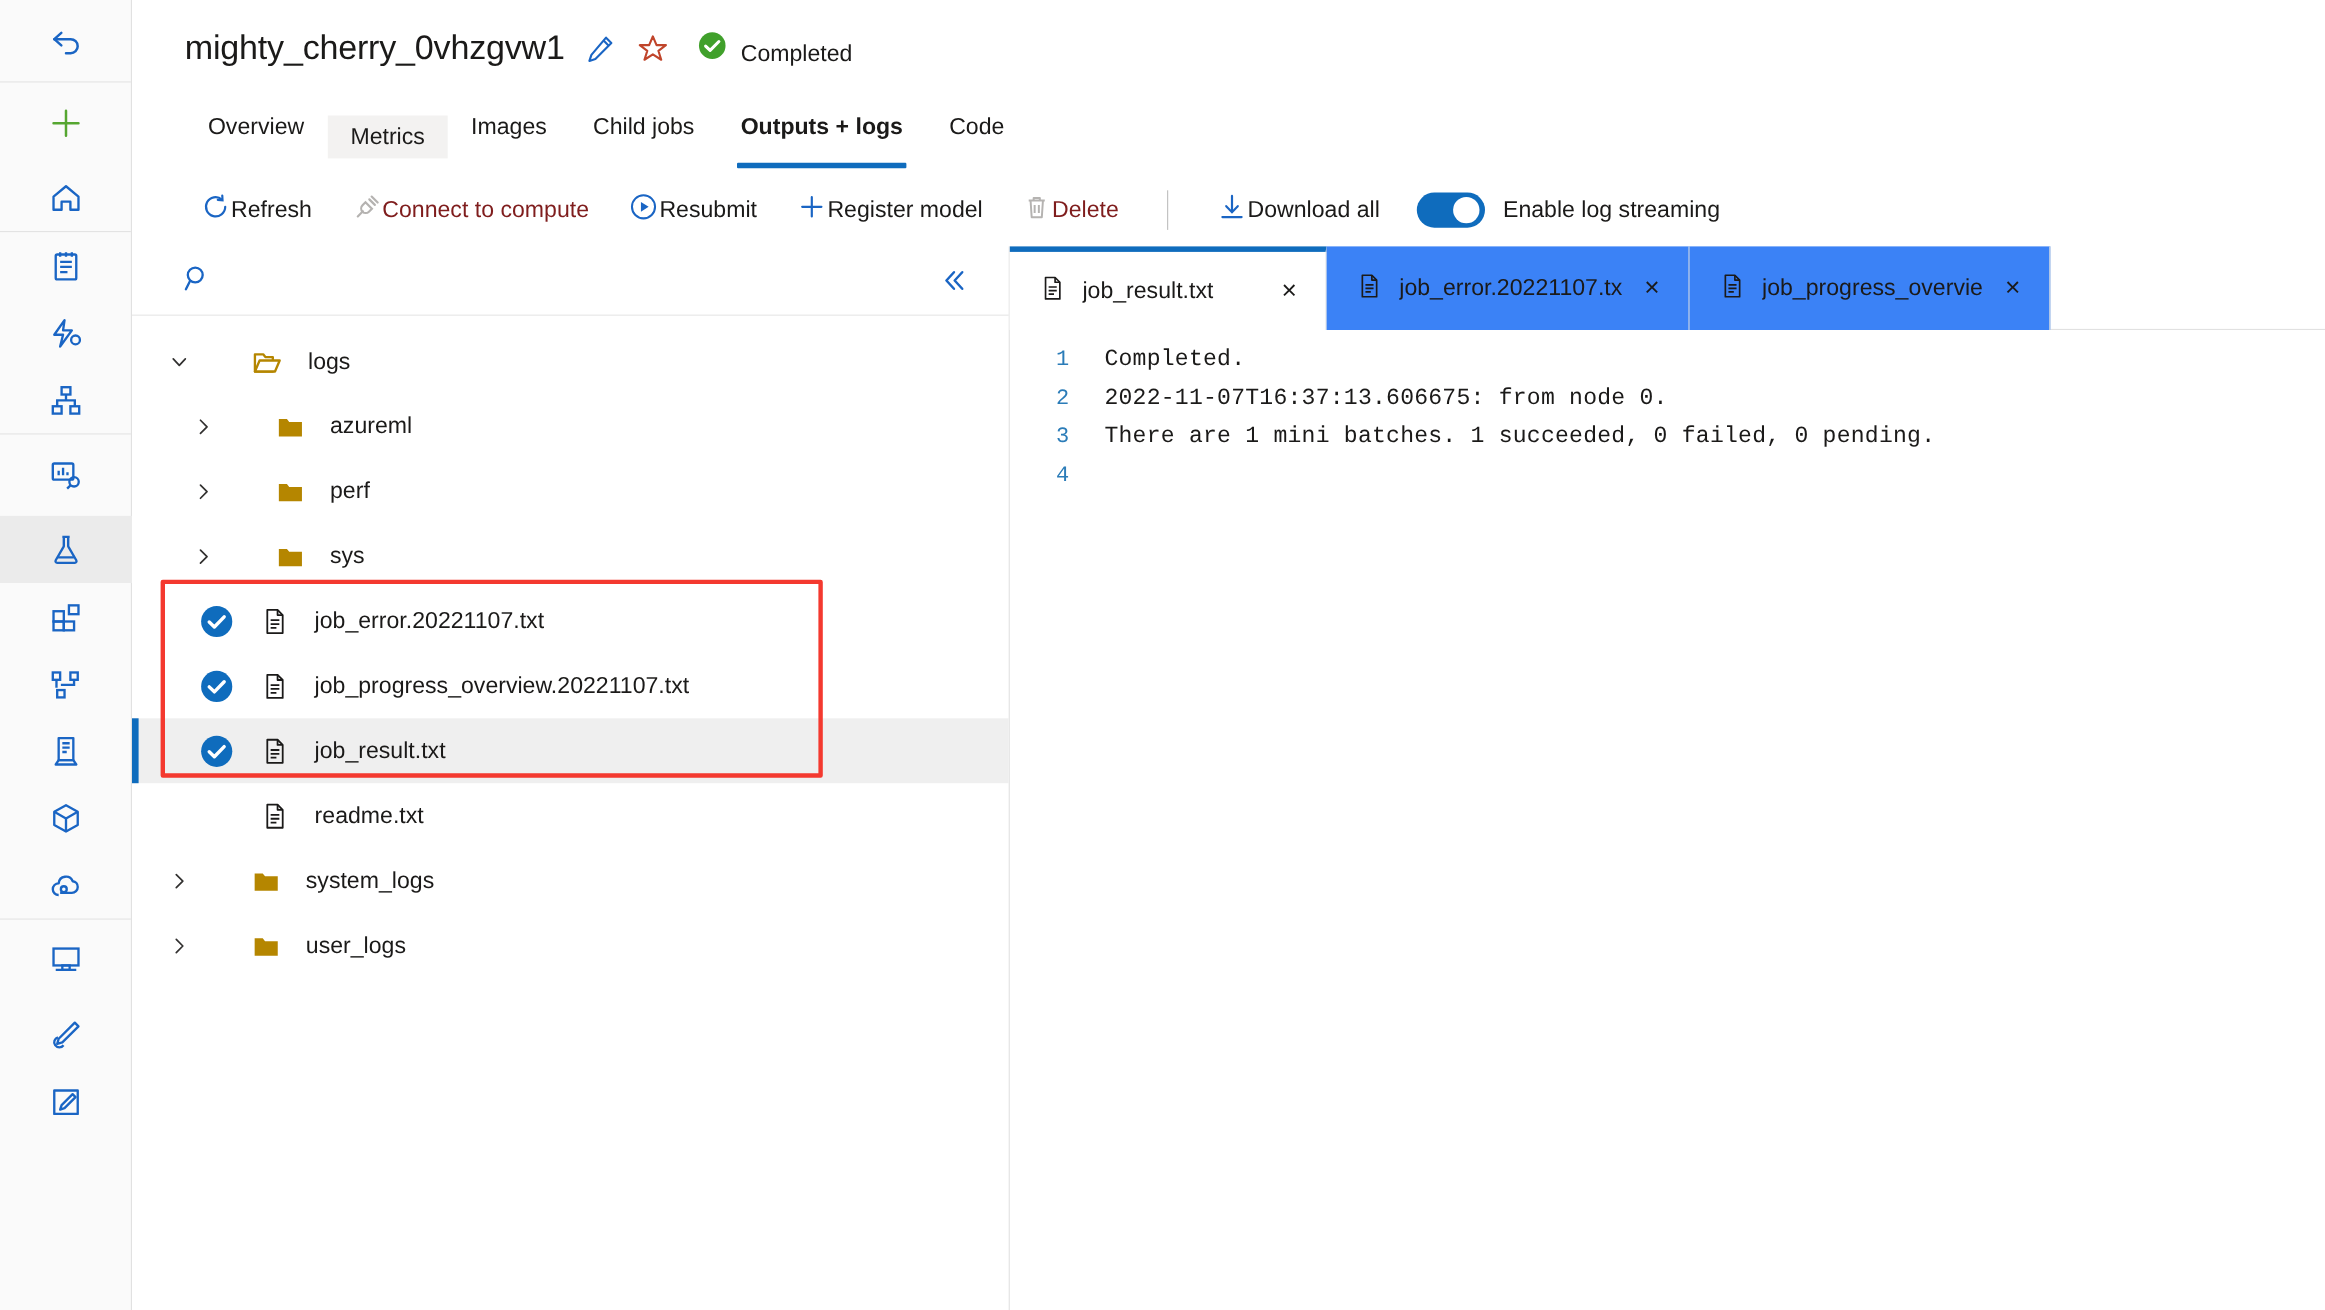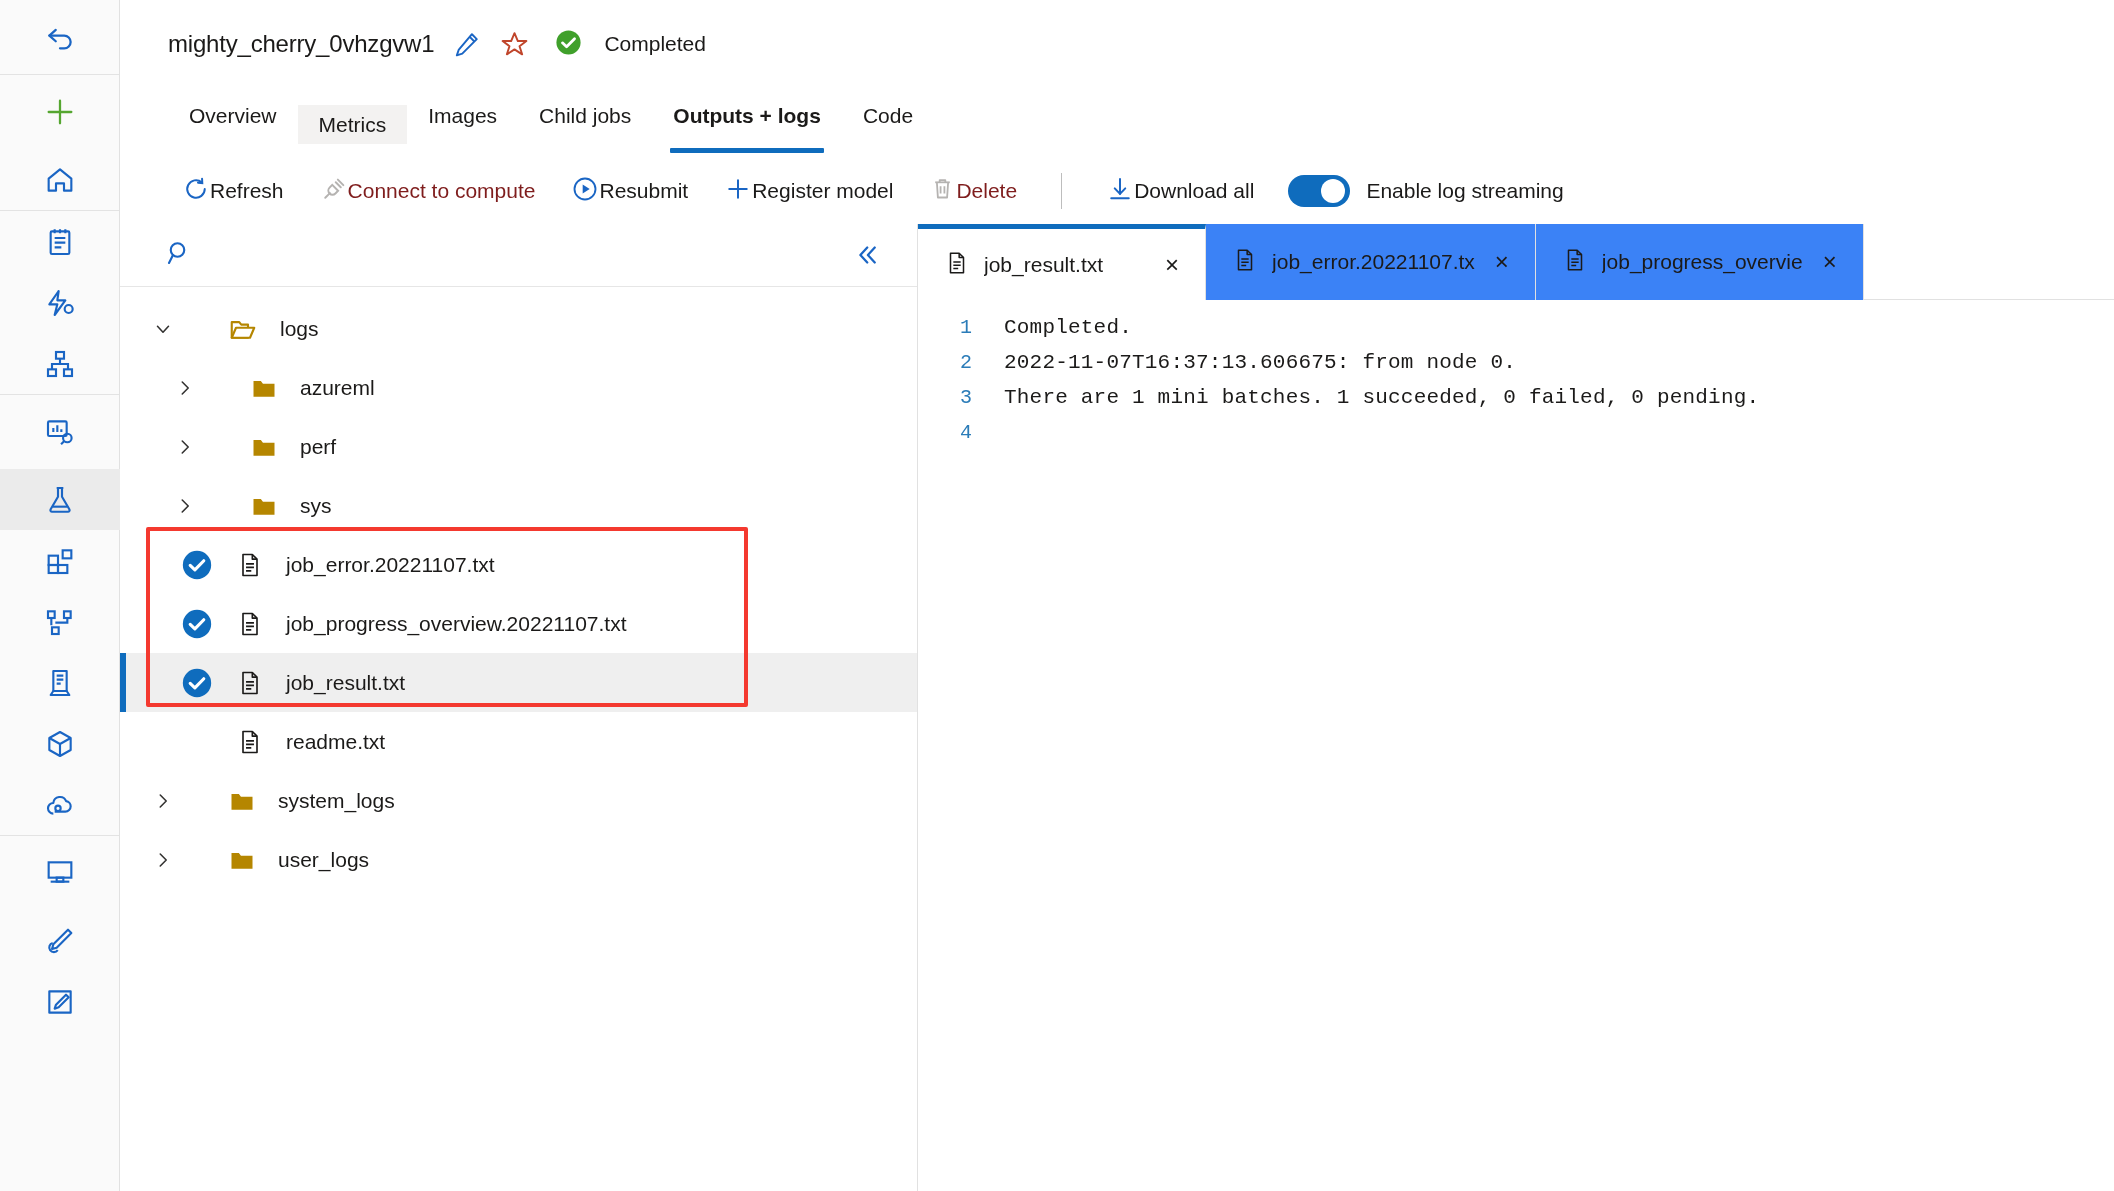--- a/index.html
+++ b/index.html
@@ -33,25 +33,25 @@
 
   
   .main { flex: 1 1 auto; display: flex; flex-direction: column; min-width: 0; }
 
   
   .title-row {
     height: 88px; display: flex; align-items: center;
     padding-left: 48px; gap: 0;
   }
   .job-title {
-    font-size: 24px; font-weight: 400; color: #1b1a19;
+    font-size: 31px; font-weight: 400; color: #1b1a19;
     letter-spacing: -0.2px; white-space: nowrap;
   }
   .title-icon { margin-left: 18px; cursor: pointer; display: flex; align-items: center; }
-  .status-wrap { display: flex; align-items: center; margin-left: 24px; gap: 21px; }
+  .status-wrap { display: flex; align-items: flex-end; margin-left: 24px; gap: 11px; }
   .status-text { font-size: 21px; color: #1b1a19; }
 
   
   .tabstrip {
     height: 56px; display: flex; align-items: stretch;
     padding-left: 48px; position: relative;
   }
   .tab {
     position: relative; display: flex; align-items: center;
     padding: 0 21px; font-size: 21px; color: #1b1a19;

